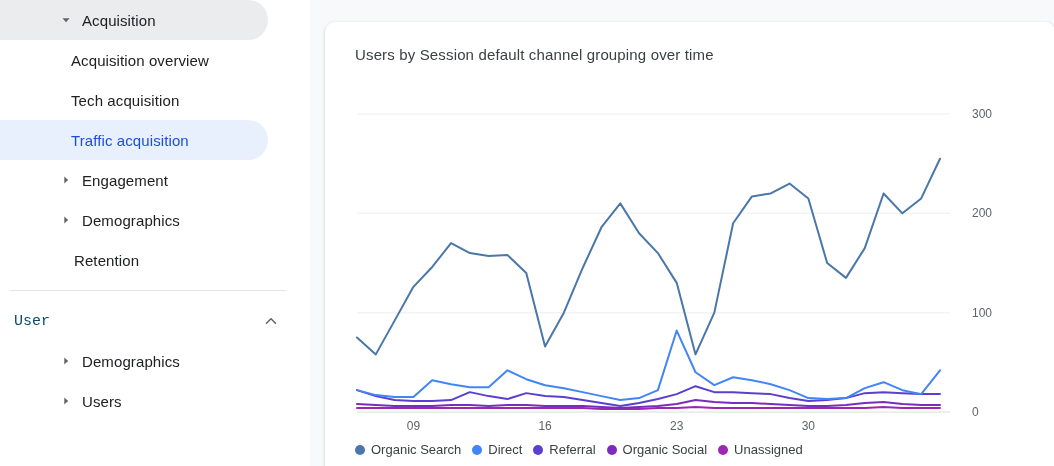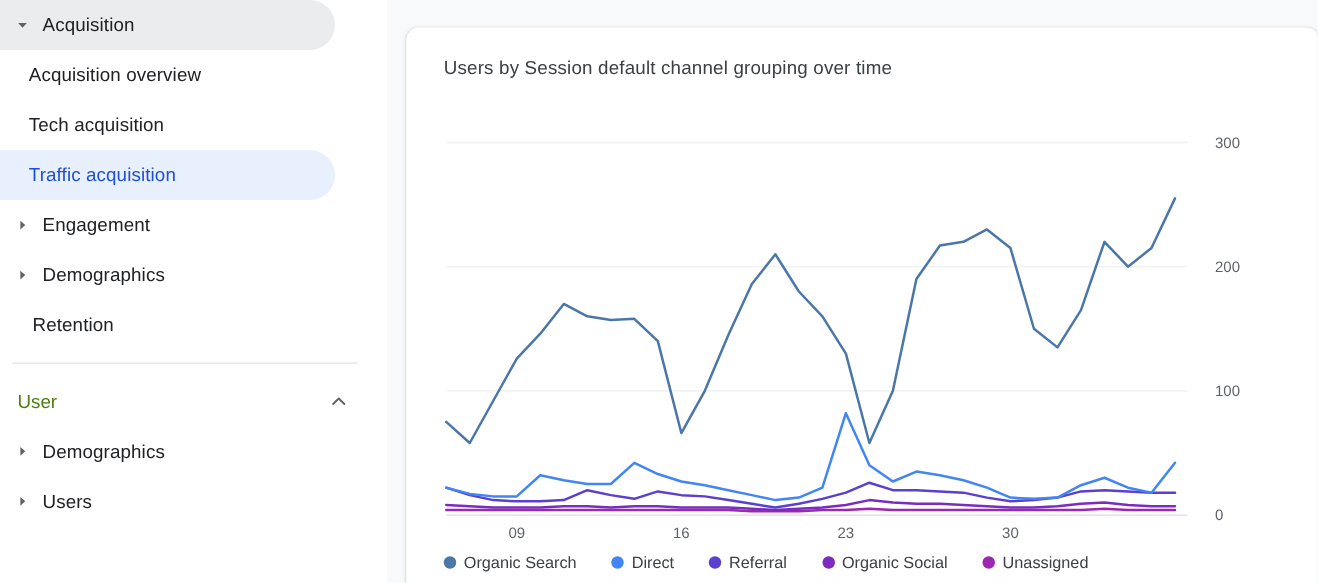--- a/index.html
+++ b/index.html
@@ -31,20 +31,21 @@
   }
   .nav-row {
     position: relative;
     height: 40px;
     margin: 0 0 0 0;
     display: flex;
     align-items: center;
     border-radius: 0 20px 20px 0;
     cursor: pointer;
     white-space: nowrap;
+    padding-left: 48px;
   }
   .nav-row .pill {
     position: absolute;
     left: 0; top: 0;
     width: 268px; height: 40px;
     border-radius: 0 20px 20px 0;
     z-index: 0;
   }
   .nav-row.hovered .pill { background: #ebeced; }
   .nav-row.selected .pill { background: #e8f0fe; }
@@ -83,22 +84,23 @@
     position: relative;
     height: 40px;
     display: flex;
     align-items: center;
     padding-left: 14px;
     padding-right: 30px;
     cursor: pointer;
   }
   .section-label {
     font-size: 15px;
-    color: #4d7c0f;
+    color: #0c4a6e;
     flex: 1;
+    font-family: Liberation Mono, monospace;
   }
   .chev {
     color: #5f6368;
     display: flex;
     align-items: center;
   }
 
   
   #content {
     position: relative;
@@ -134,21 +136,21 @@
     font-family: "Liberation Sans", sans-serif;
     font-size: 12px;
     fill: #5f6368;
   }
   #legend {
     position: absolute;
     left: 30px;
     top: 420px;
     display: flex;
     align-items: center;
-    gap: 28px;
+    gap: 11px;
   }
   .legend-item {
     display: flex;
     align-items: center;
     gap: 6px;
     cursor: pointer;
   }
   .legend-dot {
     width: 10px; height: 10px;
     border-radius: 50%;

